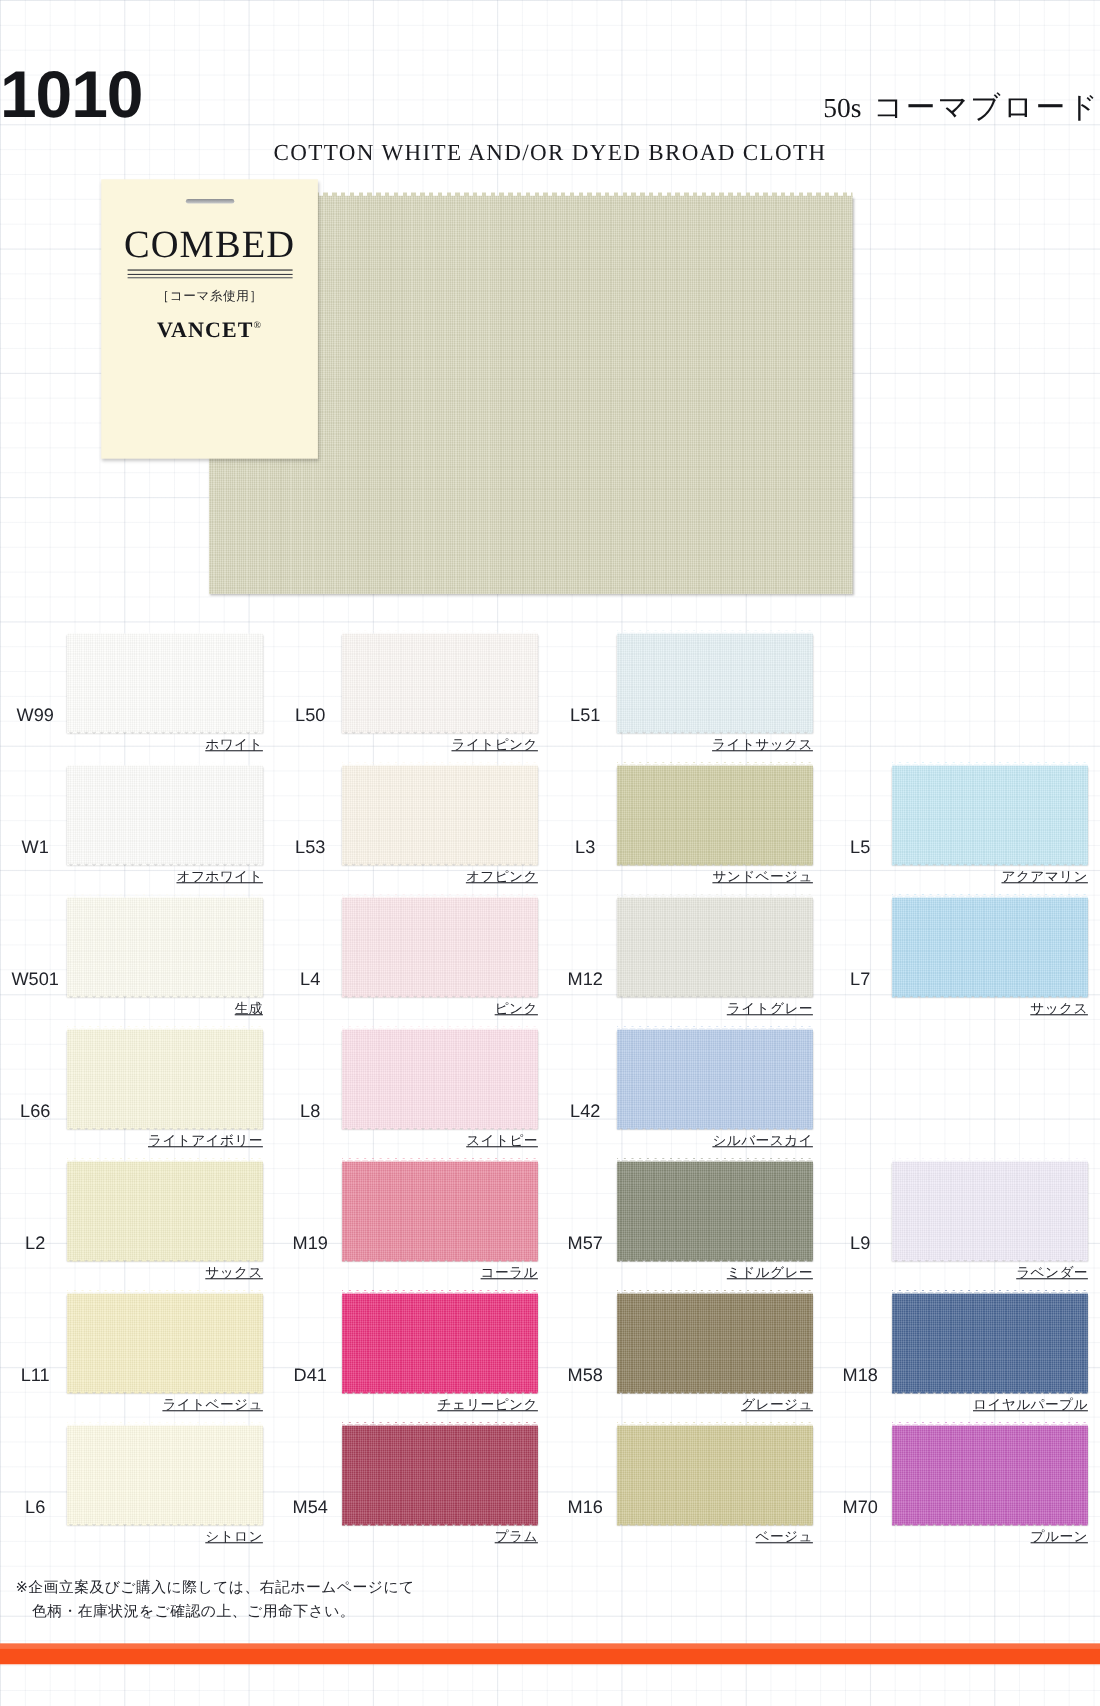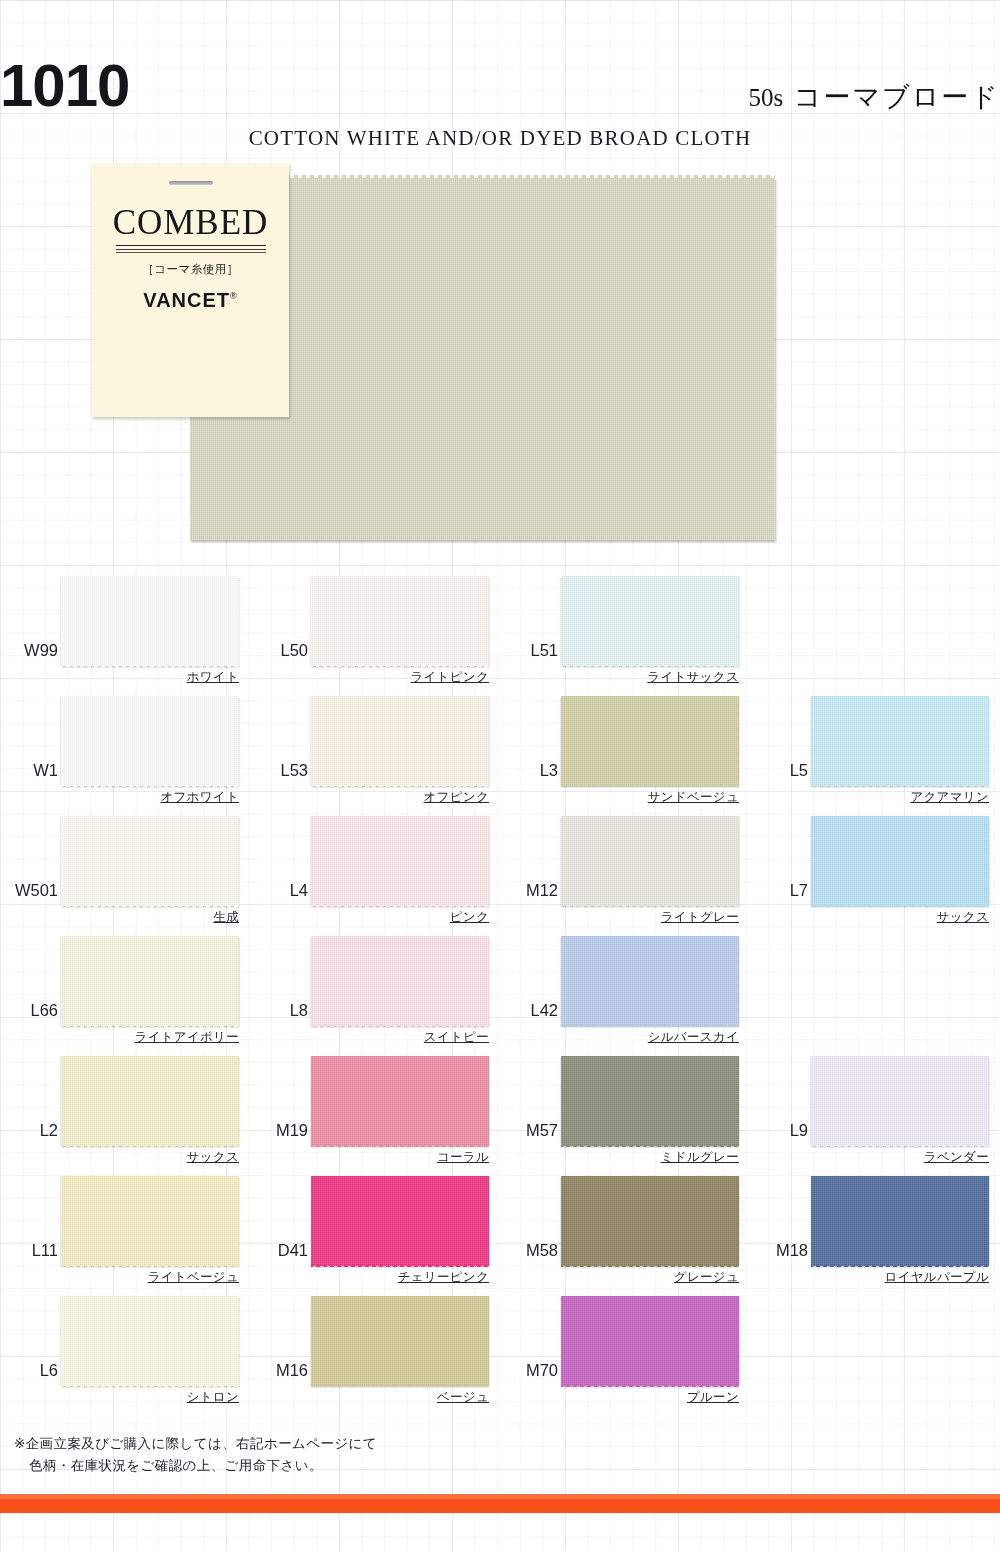--- a/index.html
+++ b/index.html
@@ -88,31 +88,31 @@
     margin:9px 10px 0;background:#ffffff;padding:5px 6px;text-align:left;
   }
   .tag .notebox p{
     margin:0 0 3px 0;
     font-family:"DejaVu Sans", sans-serif;
     font-size:7.3px;line-height:1.5;color:#3d3f46;
     text-indent:-6px;padding-left:6px;
   }
   .tag .brand{
     margin-top:12px;
-    font-family:Liberation Sans, sans-serif;
+    font-family:Liberation Serif, serif;
     font-weight:bold;font-size:20px;letter-spacing:1px;color:#15161a;
   }
   .tag .brand sup{font-size:9px;font-weight:normal;vertical-align:super;}
 
   
   .grid{position:absolute;left:0;top:563px;width:1000px;}
   .row{display:flex;height:120px;}
   .cell{width:250px;position:relative;}
   .cell .code-lbl{
-    position:absolute;left:6px;top:78px;width:52px;text-align:right;
+    position:absolute;left:6px;top:78px;width:52px;text-align:center;
     font-family:"Liberation Sans", sans-serif;
     font-size:16.5px;color:#22242b;
   }
   .cell .chip-wrap{position:absolute;left:61px;top:13px;width:178px;height:90px;}
   .cell .chip{
     position:absolute;inset:0;
     box-shadow:0 1px 1.5px rgba(0,0,0,0.30);
   }
   .cell .chip .tex{
     position:absolute;inset:0;
@@ -445,20 +445,31 @@
           <div class="chip-wrap">
             <div class="pink-t" style="background-image:linear-gradient(135deg,#fbf8e3 25%,transparent 25%),linear-gradient(225deg,#fbf8e3 25%,transparent 25%);background-position:0 -2px,0 -2px;"></div>
             <div class="chip" style="background:#fbf8e3">
               <div class="tex"></div>
             </div>
             <div class="pink-b" style="background-image:linear-gradient(135deg,#fbf8e3 25%,transparent 25%),linear-gradient(225deg,#fbf8e3 25%,transparent 25%);background-position:0 2px,0 2px;transform:scaleY(-1);"></div>
           </div>
           <div class="name-lbl">シトロン</div>
         </div>
         <div class="cell">
+          <div class="code-lbl">M54</div>
+          <div class="chip-wrap">
+            <div class="pink-t" style="background-image:linear-gradient(135deg,#a8405a 25%,transparent 25%),linear-gradient(225deg,#a8405a 25%,transparent 25%);background-position:0 -2px,0 -2px;"></div>
+            <div class="chip" style="background:#a8405a">
+              <div class="tex"></div>
+            </div>
+            <div class="pink-b" style="background-image:linear-gradient(135deg,#a8405a 25%,transparent 25%),linear-gradient(225deg,#a8405a 25%,transparent 25%);background-position:0 2px,0 2px;transform:scaleY(-1);"></div>
+          </div>
+          <div class="name-lbl">プラム</div>
+        </div>
+        <div class="cell">
           <div class="code-lbl">M16</div>
           <div class="chip-wrap">
             <div class="pink-t" style="background-image:linear-gradient(135deg,#cfc896 25%,transparent 25%),linear-gradient(225deg,#cfc896 25%,transparent 25%);background-position:0 -2px,0 -2px;"></div>
             <div class="chip" style="background:#cfc896">
               <div class="tex"></div>
             </div>
             <div class="pink-b" style="background-image:linear-gradient(135deg,#cfc896 25%,transparent 25%),linear-gradient(225deg,#cfc896 25%,transparent 25%);background-position:0 2px,0 2px;transform:scaleY(-1);"></div>
           </div>
           <div class="name-lbl">ベージュ</div>
         </div>

